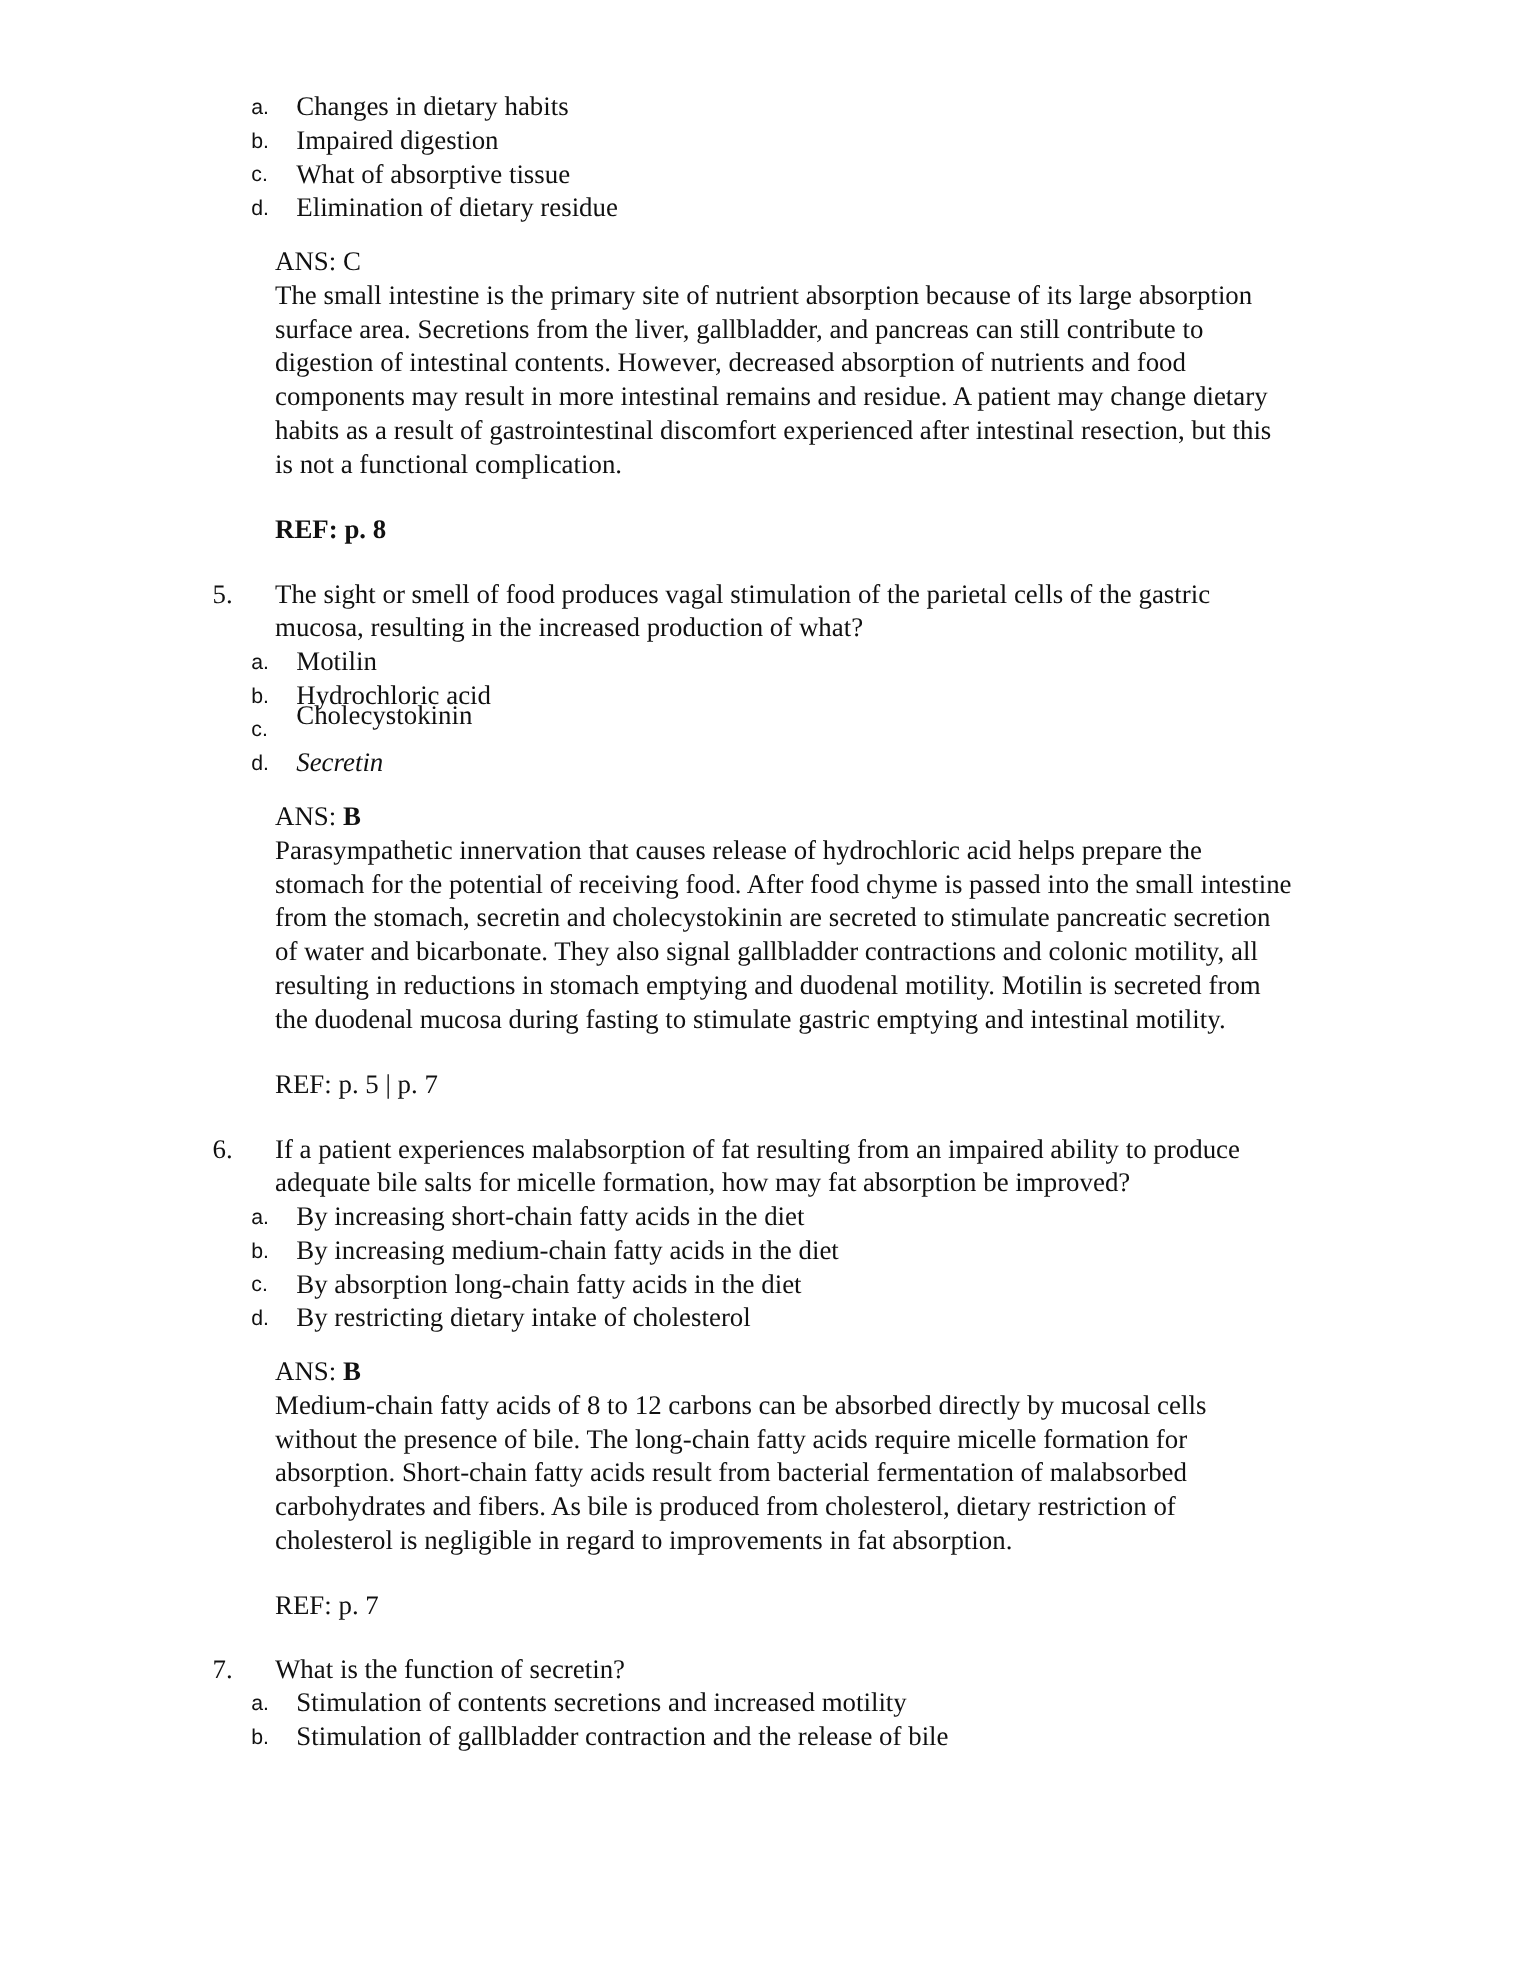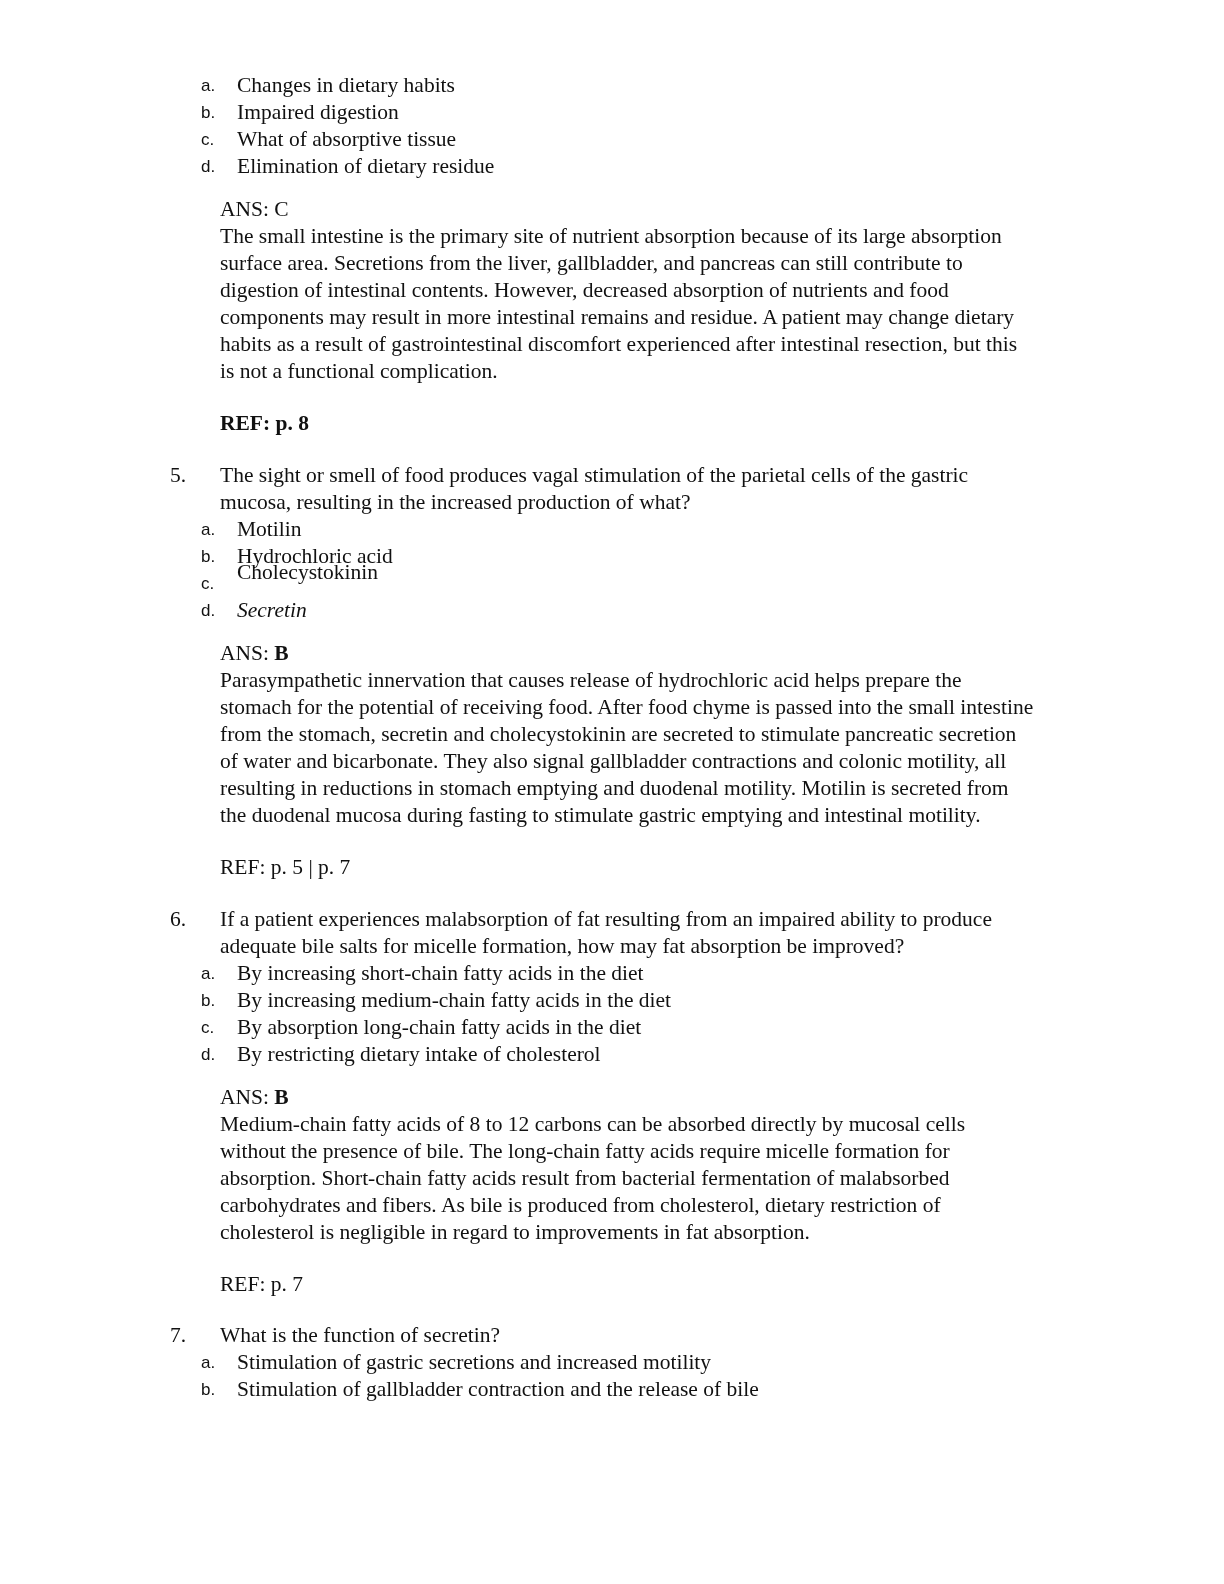--- a/index.html
+++ b/index.html
@@ -136,17 +136,17 @@
 
   <span class="body-line" style="top:1271px;">REF:  p. 7</span>
 </div>
 
 <div>
   <span class="qnum" style="top:1322px;">7.</span>
   <span class="body-line" style="top:1322px;">What is the function of secretin?</span>
 
   <div>
     <span class="opt-letter" style="top:1349px;">a.</span>
-    <span class="opt-text" style="top:1349px;">Stimulation of gastric secretions and increased motility</span>
+    <span class="opt-text" style="top:1349px;">Stimulation of contents secretions and increased motility</span>
     <span class="opt-letter" style="top:1376px;">b.</span>
     <span class="opt-text" style="top:1376px;">Stimulation of gallbladder contraction and the release of bile</span>
   </div>
 </div>
 
 </body></html>

